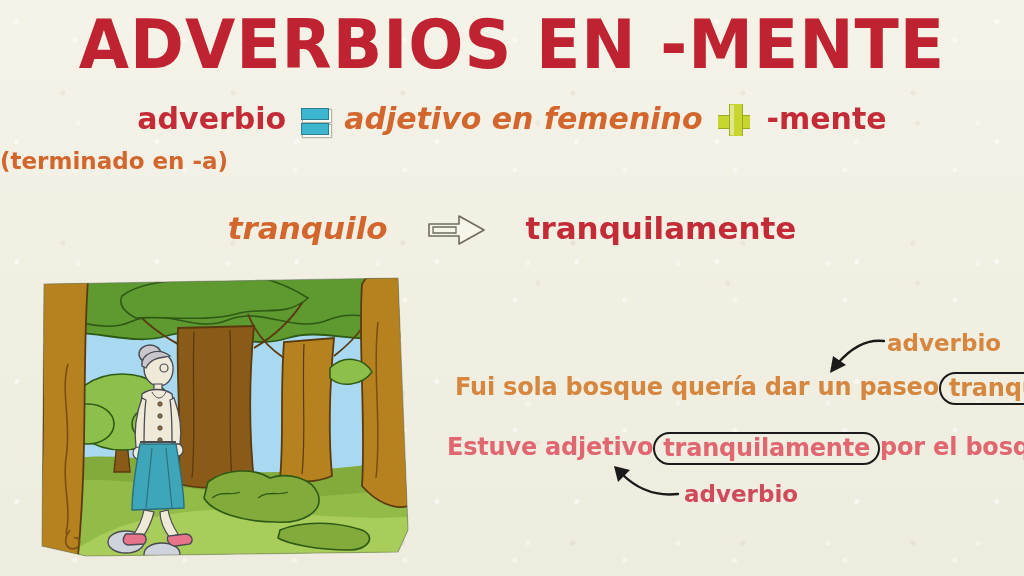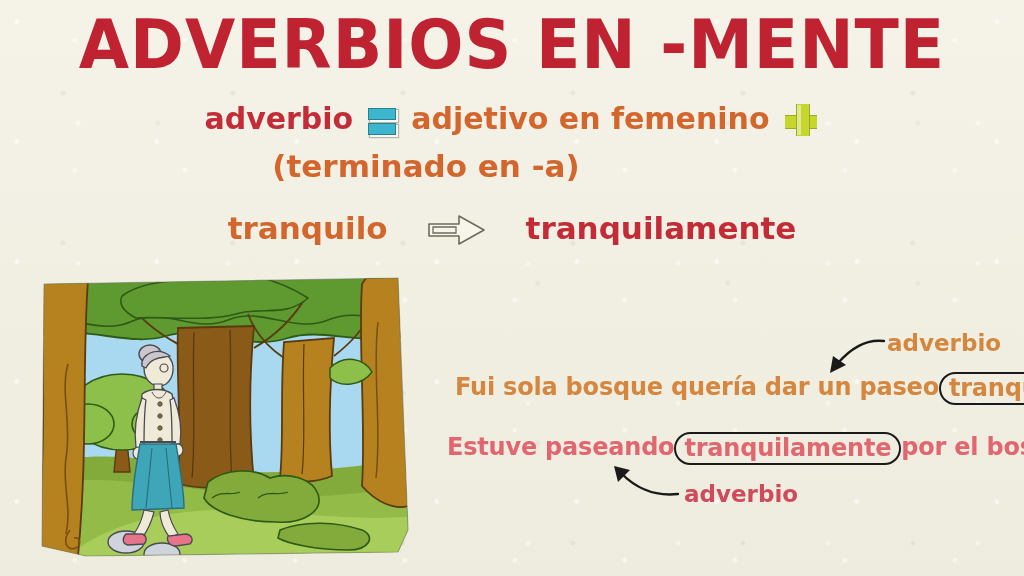--- a/index.html
+++ b/index.html
@@ -62,20 +62,21 @@
     color: #c32b37;
     font-size: 30px;
     font-weight: bold;
     font-family: "DejaVu Sans", sans-serif;
   }
   .word-orange {
     color: #d2662c;
     font-size: 30px;
     font-weight: bold;
     font-family: "DejaVu Sans", sans-serif;
+    font-style: italic;
   }
 
   
   .equals-icon {
     display: inline-block;
     width: 30px;
     height: 30px;
     position: relative;
     top: 2px;
   }
@@ -116,23 +117,22 @@
     position: absolute;
     left: 13px; top: 2px; width: 4px; height: 30px;
     background: rgba(255,255,255,0.45);
   }
 
   #subnote {
     position: absolute;
     top: 148px;
     left: 0;
     width: 852px;
-    text-align: center;
     color: #d2662c;
-    font-size: 31px;
+    font-size: 23px;
     font-weight: bold;
     font-family: "DejaVu Sans", sans-serif;
     white-space: nowrap;
   }
 
   
   #example {
     position: absolute;
     top: 210px;
     left: 0;
@@ -239,20 +239,21 @@
     </span>
 
     <span class="word-orange">adjetivo en femenino</span>
 
     <span class="plus-icon">
       <span class="stroke h"></span>
       <span class="stroke v"></span>
       <span class="shine"></span>
     </span>
 
+    <span class="word-red">-mente</span>
   </div>
 
   <div id="subnote">(terminado en -a)</div>
 
   <div id="example">
     <span class="word-orange">tranquilo</span>
 
     <span class="arrow-icon">
       <svg viewBox="0 0 62 34" width="62" height="34">
         <path d="M3 11 L33 11 L33 3 L58 17 L33 31 L33 23 L3 23 Z" fill="#f7f5ea" stroke="#6e6b5e" stroke-width="1.6" stroke-linejoin="round"></path>
@@ -360,21 +361,21 @@
 
       <path d="M18 12 L372 6 L382 258 L372 280 L60 284 L16 274 Z" fill="none" stroke="#6d6a5d" stroke-width="1.2" opacity="0.45"></path>
     </svg>
   </div>
 
   <div id="sentence1">
     <span>Fui sola bosque quería dar un paseo</span><span class="pill">tranquilo</span>
   </div>
 
   <div id="sentence2">
-    <span>Estuve paseando</span><span class="pill">tranquilamente</span><span>por el bosque</span>
+    <span>Estuve adjetivo</span><span class="pill">tranquilamente</span><span>por el bosque</span>
   </div>
 
   <div id="label-adjetivo">adverbio</div>
   <svg id="arrow-adjetivo" class="annot-arrow" width="70" height="48" viewBox="0 0 70 48">
     <path d="M66 8 C50 6 34 14 20 30" fill="none" stroke="#1a1a1a" stroke-width="2.4" stroke-linecap="round"></path>
     <path d="M12 40 L15 23 L28 32 Z" fill="#1a1a1a"></path>
   </svg>
 
   <div id="label-adverbio">adverbio</div>
   <svg id="arrow-adverbio" class="annot-arrow" width="86" height="44" viewBox="0 0 86 44">

